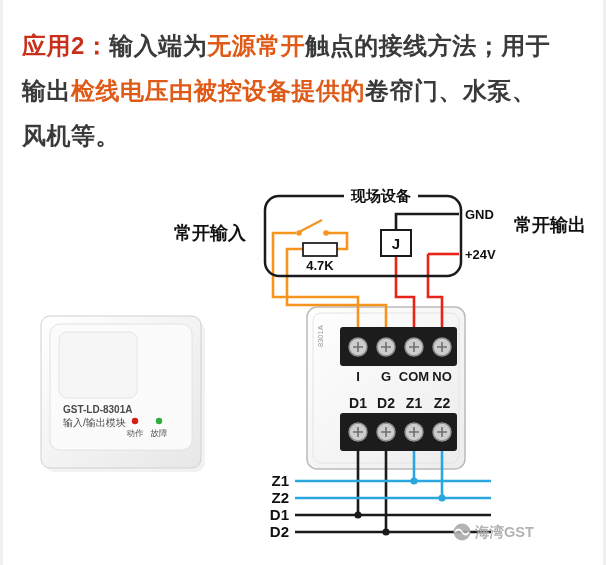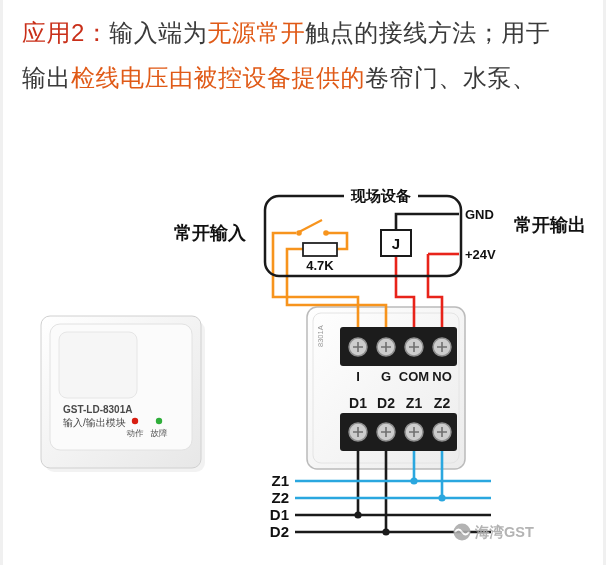--- a/index.html
+++ b/index.html
@@ -2,22 +2,22 @@
 <html><head>
 <meta charset="utf-8">
 <style>
   html,body { margin:0; padding:0; background:#ffffff; }
   .page {
     position:relative; width:606px; height:565px; background:#ffffff;
     font-family:"Liberation Sans", sans-serif; overflow:hidden; box-sizing:border-box;
     border-left:3px solid #f0f0f0; border-right:3px solid #f0f0f0;
   }
   .header {
-    position:absolute; left:19px; top:10px; width:575px;
-    font-size:24px; font-weight:normal; line-height:45px; letter-spacing:0.5px;
+    position:absolute; left:19px; top:23px; width:575px;
+    font-size:24px; font-weight:bold; line-height:45px; letter-spacing:0.5px;
     color:#3a3a3a;
   }
   .seg-red    { color:#c92f19; }
   .seg-orange { color:#e05a17; }
   .seg-dark   { color:#3a3a3a; }
   svg.diagram { position:absolute; left:0; top:0; font-family:"Liberation Sans", sans-serif; }
   .lbl-big  { font-size:18px; font-weight:bold; fill:#111111; }
   .lbl-box  { font-size:15px; font-weight:bold; fill:#111111; }
   .lbl-sm   { font-size:13px; font-weight:bold; fill:#111111; }
   .lbl-term { font-size:13px; font-weight:bold; fill:#181818; }
@@ -37,20 +37,21 @@
   .side-mark { font-size:7.5px; fill:#9a9a9a; }
 </style>
 </head>
 <body>
 
 <div class="page">
 
   <div class="header">
     <span class="seg-red">应用2：</span><span class="seg-dark">输入端为</span><span class="seg-orange">无源常开</span><span class="seg-dark">触点的接线方法；用于</span><br>
     <span class="seg-dark">输出</span><span class="seg-orange">检线电压由被控设备提供的</span><span class="seg-dark">卷帘门、水泵、</span><br>
+    <span class="seg-dark">风机等。</span>
   </div>
 
   <svg class="diagram" width="606" height="565" viewBox="0 0 606 565">
     <defs>
       <linearGradient id="gmod" x1="0" y1="0" x2="1" y2="1">
         <stop offset="0" stop-color="#ffffff"></stop>
           <stop offset="1" stop-color="#ececec"></stop>
       </linearGradient>
       <linearGradient id="gphoto" x1="0" y1="0" x2="1" y2="1">
         <stop offset="0" stop-color="#ffffff"></stop>

